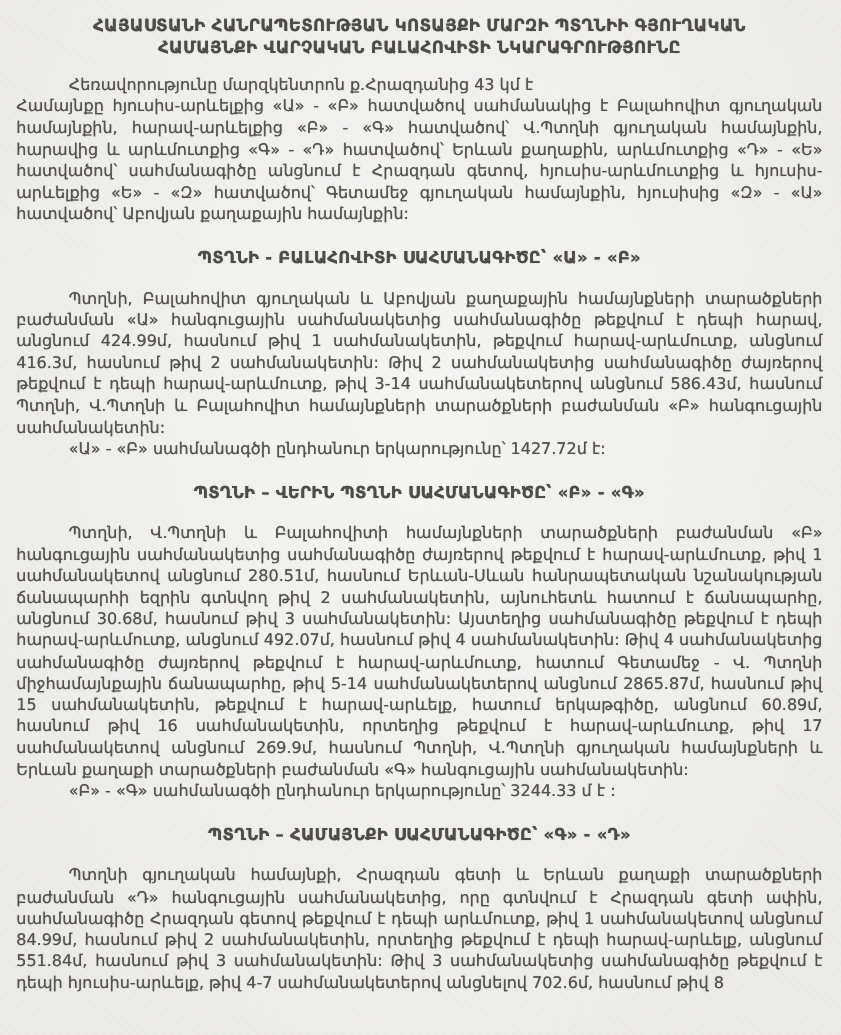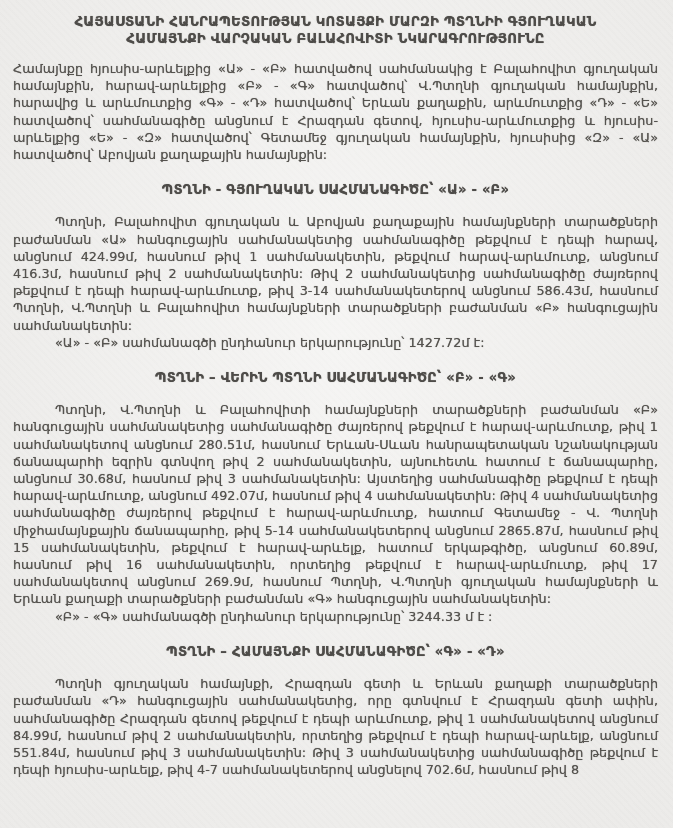--- a/index.html
+++ b/index.html
@@ -58,25 +58,26 @@
 <body>
 
 <div class="page">
 
   <div class="doc-title">
     <div>ՀԱՅԱՍՏԱՆԻ ՀԱՆՐԱՊԵՏՈՒԹՅԱՆ ԿՈՏԱՅՔԻ ՄԱՐԶԻ ՊՏՂՆԻԻ ԳՅՈՒՂԱԿԱՆ</div>
     <div>ՀԱՄԱՅՆՔԻ ՎԱՐՉԱԿԱՆ  ԲԱԼԱՀՈՎԻՏԻ ՆԿԱՐԱԳՐՈՒԹՅՈՒՆԸ</div>
   </div>
 
   <div class="intro-block">
+    <p class="indent">Հեռավորությունը մարզկենտրոն ք.Հրազդանից 43 կմ է</p>
     <p>Համայնքը հյուսիս-արևելքից «Ա» - «Բ» հատվածով սահմանակից է  Բալահովիտ գյուղական համայնքին, հարավ-արևելքից «Բ» - «Գ» հատվածով՝ Վ.Պտղնի գյուղական համայնքին, հարավից և արևմուտքից «Գ» - «Դ» հատվածով՝ Երևան քաղաքին, արևմուտքից «Դ» - «Ե» հատվածով՝ սահմանագիծը անցնում է Հրազդան գետով, հյուսիս-արևմուտքից և հյուսիս-արևելքից «Ե» - «Զ» հատվածով՝ Գետամեջ գյուղական համայնքին, հյուսիսից «Զ» - «Ա» հատվածով՝ Աբովյան քաղաքային համայնքին:</p>
   </div>
 
   <div>
-    <div class="sect-heading">ՊՏՂՆԻ - ԳՅՈՒՂԱԿԱՆ  ՍԱՀՄԱՆԱԳԻԾԸ՝ «Ա» - «Բ»</div>
+    <div class="sect-heading">ՊՏՂՆԻ - ԲԱԼԱՀՈՎԻՏԻ  ՍԱՀՄԱՆԱԳԻԾԸ՝ «Ա» - «Բ»</div>
     <p class="indent">Պտղնի, Բալահովիտ գյուղական և Աբովյան քաղաքային համայնքների տարածքների բաժանման «Ա» հանգուցային սահմանակետից սահմանագիծը թեքվում է դեպի հարավ, անցնում 424.99մ, հասնում թիվ 1 սահմանակետին, թեքվում հարավ-արևմուտք, անցնում 416.3մ, հասնում թիվ 2 սահմանակետին: Թիվ 2 սահմանակետից սահմանագիծը ժայռերով թեքվում է դեպի հարավ-արևմուտք, թիվ 3-14 սահմանակետերով անցնում 586.43մ, հասնում Պտղնի, Վ.Պտղնի և Բալահովիտ համայնքների տարածքների բաժանման «Բ» հանգուցային սահմանակետին:</p>
     <p class="indent">«Ա» - «Բ» սահմանագծի ընդհանուր երկարությունը՝ 1427.72մ է:</p>
   </div>
 
   <div>
     <div class="sect-heading">ՊՏՂՆԻ – ՎԵՐԻՆ ՊՏՂՆԻ  ՍԱՀՄԱՆԱԳԻԾԸ՝ «Բ» - «Գ»</div>
     <p class="indent">Պտղնի, Վ.Պտղնի և Բալահովիտի համայնքների տարածքների բաժանման «Բ» հանգուցային սահմանակետից սահմանագիծը ժայռերով թեքվում է հարավ-արևմուտք, թիվ 1 սահմանակետով անցնում 280.51մ, հասնում Երևան-Սևան հանրապետական նշանակության ճանապարհի եզրին գտնվող թիվ 2 սահմանակետին,  այնուհետև հատում է ճանապարհը, անցնում 30.68մ, հասնում թիվ 3 սահմանակետին: Այստեղից սահմանագիծը թեքվում է դեպի հարավ-արևմուտք, անցնում 492.07մ, հասնում թիվ 4 սահմանակետին: Թիվ 4 սահմանակետից սահմանագիծը ժայռերով թեքվում է հարավ-արևմուտք, հատում Գետամեջ - Վ. Պտղնի միջհամայնքային  ճանապարհը, թիվ 5-14 սահմանակետերով անցնում 2865.87մ, հասնում թիվ 15 սահմանակետին, թեքվում է հարավ-արևելք, հատում երկաթգիծը, անցնում 60.89մ, հասնում թիվ 16 սահմանակետին, որտեղից թեքվում է հարավ-արևմուտք, թիվ 17 սահմանակետով անցնում 269.9մ, հասնում Պտղնի, Վ.Պտղնի գյուղական համայնքների և Երևան քաղաքի  տարածքների բաժանման «Գ» հանգուցային սահմանակետին:</p>
     <p class="indent">«Բ» - «Գ» սահմանագծի ընդհանուր երկարությունը՝ 3244.33 մ  է :</p>
   </div>
 

